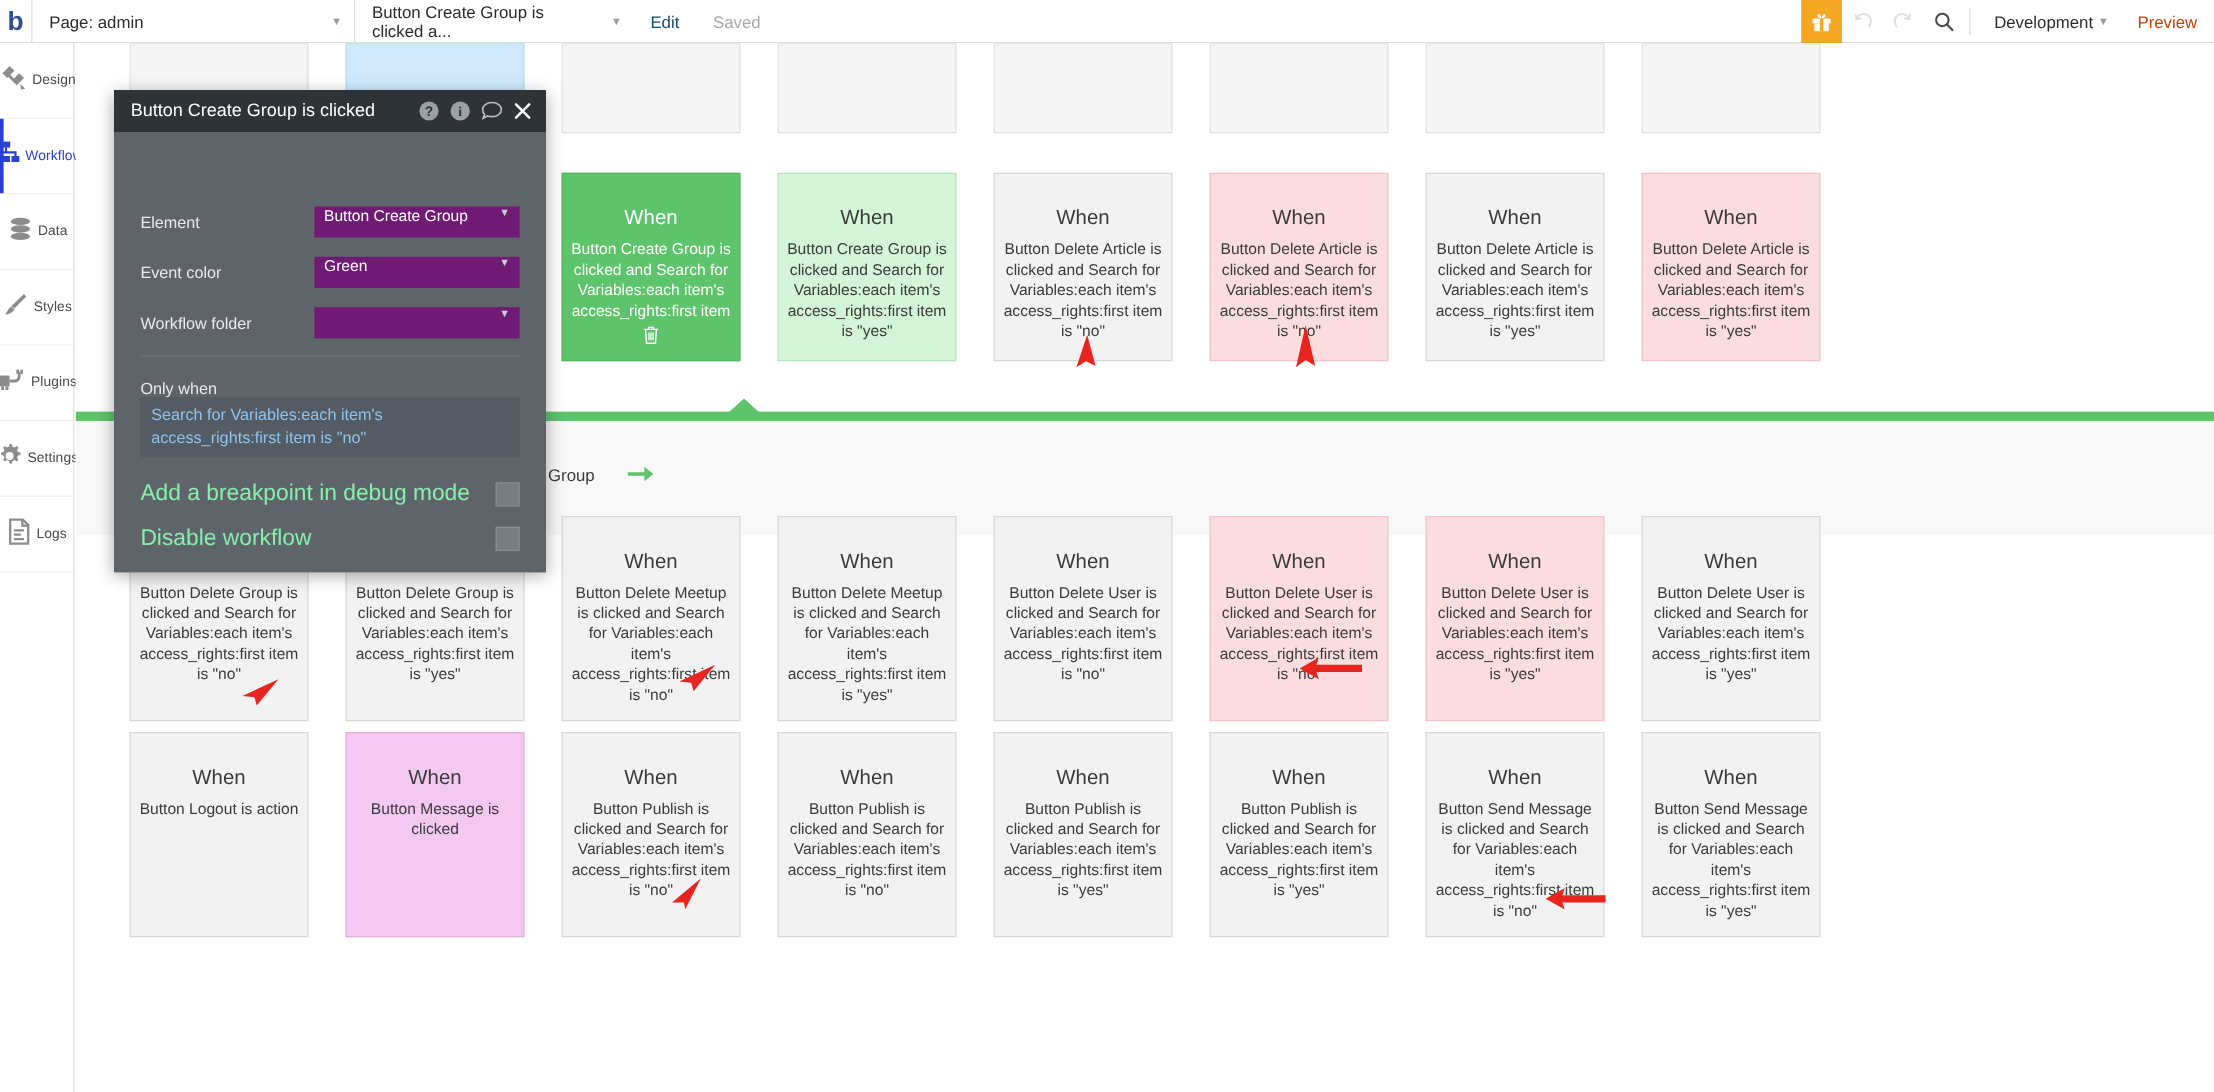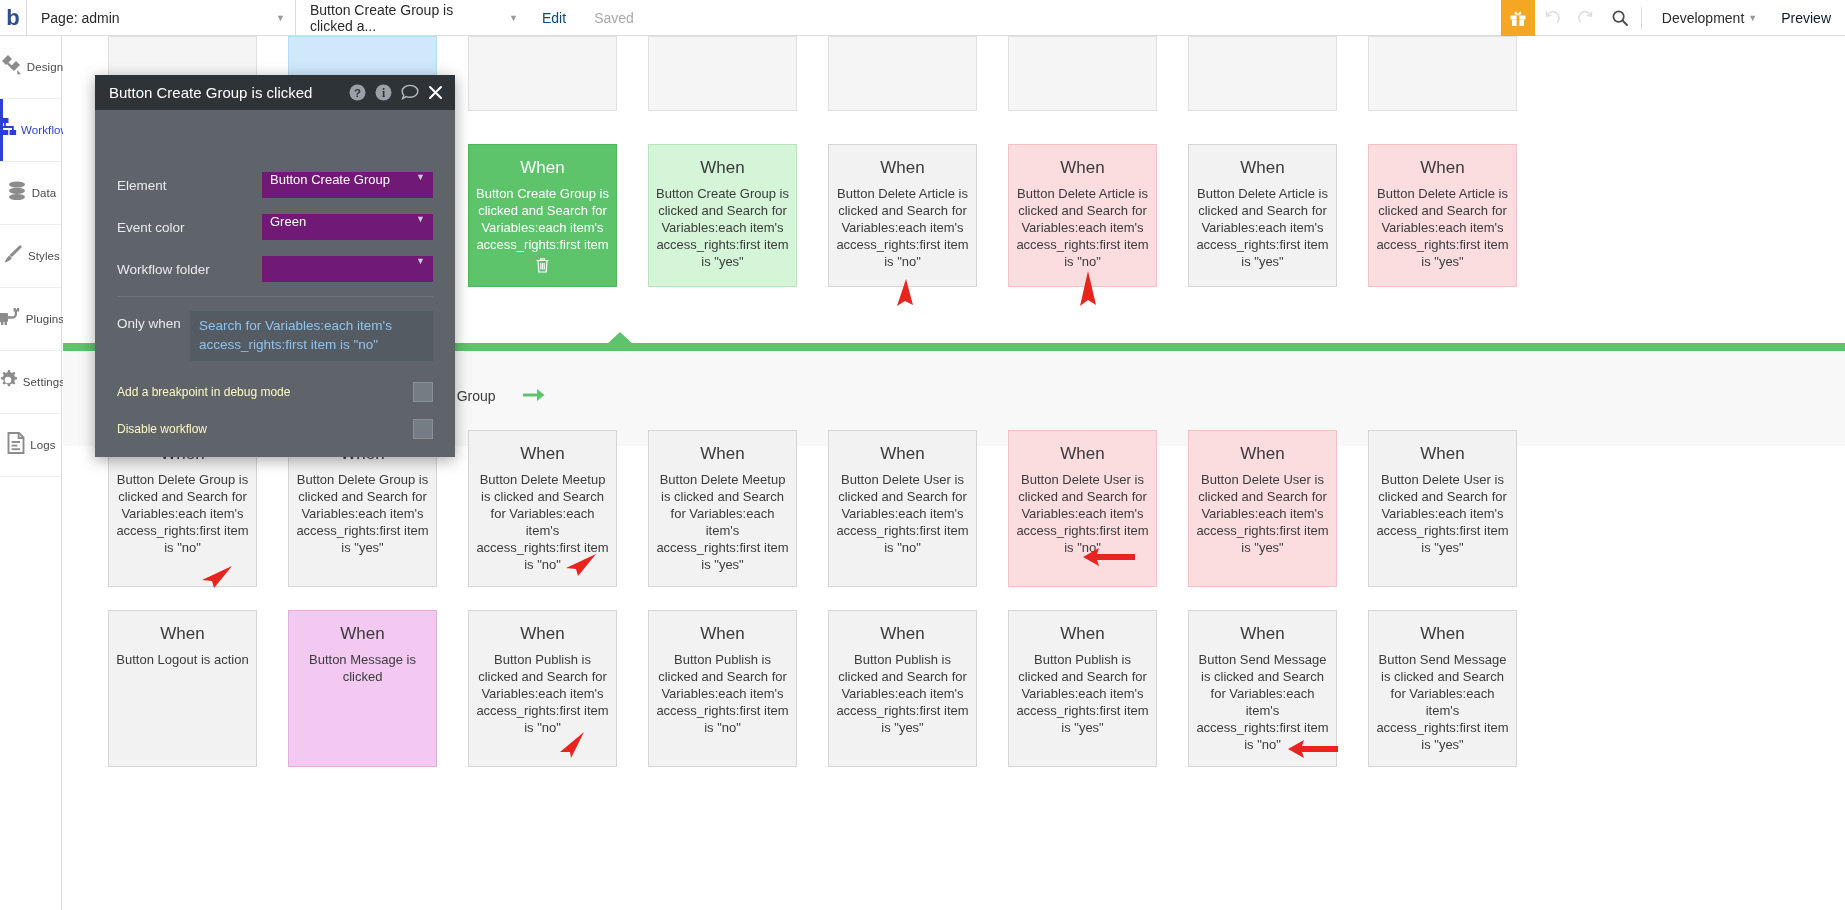--- a/index.html
+++ b/index.html
@@ -32,21 +32,21 @@
   .tb-spacer{flex:1;}
   .gift-btn{
     width:34px;height:36px;background:#f5a623;
     display:flex;align-items:center;justify-content:center;
   }
   .tb-icon{
     width:34px;height:36px;display:flex;align-items:center;justify-content:center;
   }
   .tb-icon.disabled svg{opacity:.32;}
   .tb-divider{width:1px;height:22px;background:#dcdcdc;margin:0 4px;}
-  .tb-link{font-size:14px;color:#0f172a;padding:0 14px;line-height:36px;}
+  .tb-link{font-size:14px;color:#c2410c;padding:0 14px;line-height:36px;}
   .tb-dev{font-size:14px;color:#2a2a2a;padding:0 4px 0 16px;line-height:36px;}
   .tb-dev-caret{color:#9a9a9a;font-size:9px;padding-right:10px;}
 
   
   .rail{
     position:absolute;left:0;top:36px;width:62px;height:874px;
     background:#ffffff;border-right:1px solid #dcdcdc;box-sizing:border-box;
   }
   .rail-item{
     position:relative;height:62px;display:flex;flex-direction:row;
@@ -66,21 +66,21 @@
 
   
   .canvas{
     position:absolute;left:63px;top:36px;width:1782px;height:874px;
     background:#ffffff;overflow:hidden;
   }
   .wf-row{position:absolute;left:0;display:flex;gap:31px;padding-left:45px;box-sizing:border-box;}
   .card{
     width:149px;box-sizing:border-box;
     border:1px solid #d6d6d6;background:#f2f2f2;
-    padding:13px 7px 13px;
+    padding:27px 7px 13px;
     text-align:center;position:relative;
   }
   .card .when{font-size:17px;color:#3b3b3b;margin-bottom:7px;line-height:20px;}
   .card .desc{font-size:13px;color:#3b3b3b;line-height:17px;}
   .card.green{background:#5ec46c;border-color:#4eb75d;}
   .card.green .when,.card.green .desc{color:#ffffff;}
   .card.lightgreen{background:#d4f5d7;border-color:#b7e5bb;}
   .card.pink{background:#fbdcdf;border-color:#f2c2c8;}
   .card.magenta{background:#f3c9f2;border-color:#e2aee2;}
   .card .trash{
@@ -131,28 +131,28 @@
   .panel-body{padding:14px 22px 10px;box-sizing:border-box;margin-top:40px;}
   .prow{display:flex;align-items:center;height:42px;}
   .prow .plabel{width:145px;font-size:13.5px;color:#e8ebee;}
   .pselect{
     flex:1;height:26px;background:#701a75;border:none;
     display:flex;padding:0 8px;box-sizing:border-box;
     font-size:13px;color:#ffffff;
   }
   .pselect .pcaret{margin-left:auto;color:#c9cdd1;font-size:9px;}
   .panel-divider{height:1px;background:#6e747a;margin:6px 0 0;}
-  .onlywhen{display:flex;align-items:flex-start;padding-top:14px;}
+  .onlywhen{display:flex;align-items:flex-start;padding-top:14px;flex-direction:column;}
   .onlywhen .plabel{width:73px;font-size:13.5px;color:#e8ebee;padding-top:5px;}
   .ow-box{
     flex:1;background:#555b62;padding:5px 9px 7px;box-sizing:border-box;
     font-size:13.5px;color:#8ec4ef;line-height:19px;
   }
   .crow{display:flex;align-items:center;height:37px;}
-  .crow .clabel{flex:1;font-size:12px;color:#fef9c3;}
+  .crow .clabel{flex:1;font-size:19px;color:#86efac;}
   .cbox{width:18px;height:18px;background:#767c83;border:1px solid #8b9096;}
   .arrow-red{position:absolute;}
 </style>
 </head>
 <body>
 
 <div class="topbar">
   <div class="logo">b</div>
   <div class="tb-sep"></div>
   <div class="tb-select" id="page-select">

